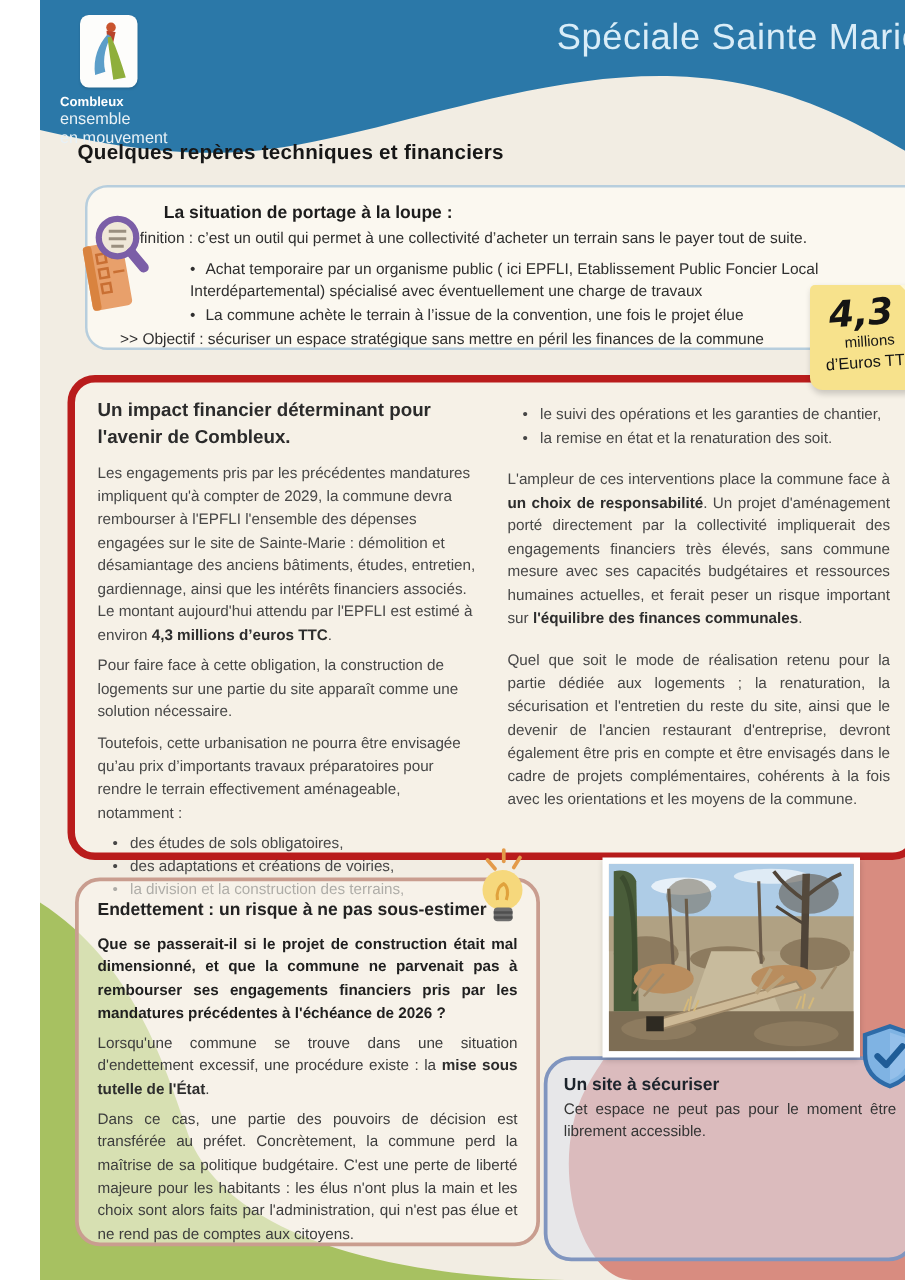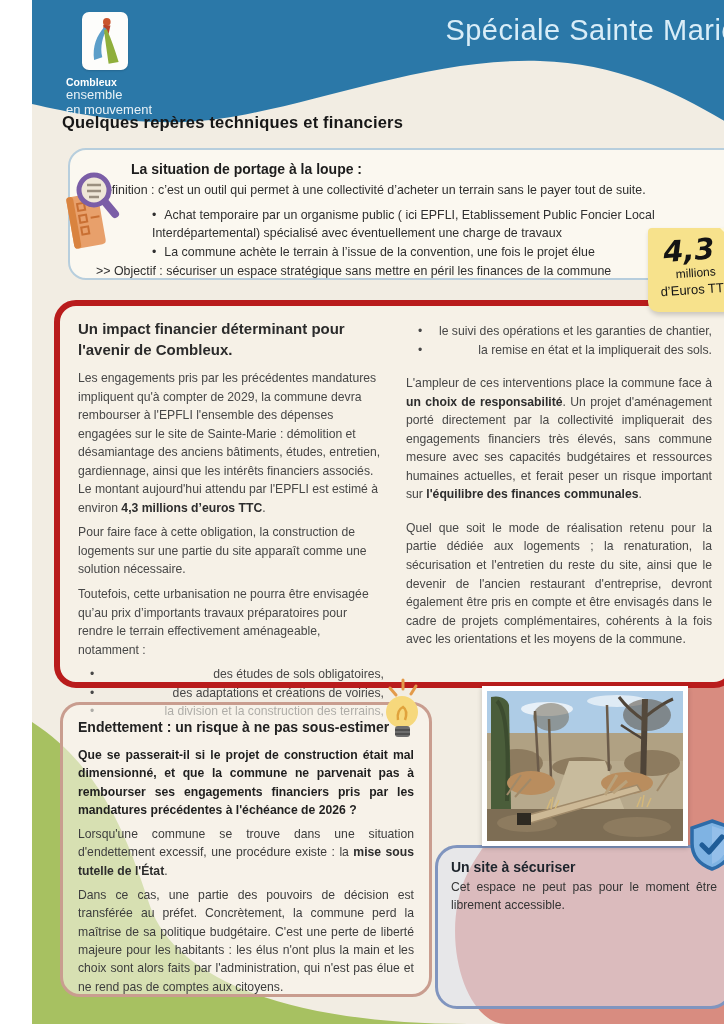--- a/index.html
+++ b/index.html
@@ -8,21 +8,21 @@
   svg{display:block;}
 
   
   .bg-blobs{position:absolute;inset:0;z-index:0;}
 
   
   .header{position:absolute;top:0;left:0;width:724px;height:170px;z-index:2;pointer-events:none;}
   .header-wave{position:absolute;top:0;left:0;}
   .header-title{position:absolute;top:14px;right:18px;font-size:29px;font-weight:400;
                 color:#d9edf8;letter-spacing:.5px;}
-  .logo{position:absolute;top:12px;left:34px;width:120px;}
+  .logo{position:absolute;top:12px;left:16px;width:120px;}
   .logo-card{width:46px;height:58px;background:#fdfdfb;border-radius:7px;margin-left:16px;
              box-shadow:0 1px 2px rgba(0,0,0,.15);display:flex;align-items:center;justify-content:center;}
   .logo-name{font-size:10.5px;font-weight:bold;color:#ffffff;margin-top:6px;}
   .logo-tag{font-size:13px;color:#e8f1f6;line-height:1.15;}
 
   
   .section-heading{position:absolute;top:113px;left:30px;z-index:3;margin:0;
                    font-size:16.5px;font-weight:bold;color:#171717;letter-spacing:.2px;}
 
   
@@ -53,21 +53,21 @@
   .sticky-currency{font-size:13px;margin-top:2px;}
 
   
   .impact-box{left:22px;top:300px;width:682px;height:388px;background:#f6f1e7;
               border:6px solid #b91c1c;border-radius:22px;padding:12px 18px;
               display:flex;gap:22px;font-size:12.2px;line-height:1.52;color:#474747;}
   .impact-col{flex:1;min-width:0;}
   .impact-title{margin:0 0 9px 0;font-size:15px;line-height:1.4;font-weight:bold;color:#2b2b2b;}
   .impact-col.right{text-align:justify;padding-top:4px;}
   .imp-bullets{margin:0 0 6px 10px;padding:0;list-style:none;text-align:left;}
-  .imp-bullets li{padding-left:16px;position:relative;text-align:right;}
+  .imp-bullets li{padding-left:16px;position:relative;}
   .imp-bullets li::before{content:"•";position:absolute;left:2px;}
   .gap{height:9px;}
 
   
   .debt-box{left:28px;top:702px;width:372px;height:295px;background:rgba(250,246,238,.58);
             border:3px solid #c99d8f;border-radius:20px;padding:12px 15px;
             font-size:12.2px;line-height:1.5;color:#3d3d3d;text-align:justify;z-index:2;}
   .debt-title{margin:0 0 8px 0;font-size:14px;font-weight:bold;color:#222;text-align:left;}
   .debt-question{font-weight:bold;color:#1f1f1f;}
   .lightbulb-icon{position:absolute;left:340px;top:676px;z-index:5;}
@@ -162,21 +162,21 @@
       <p>Toutefois, cette urbanisation ne pourra être envisagée qu’au prix d’importants travaux préparatoires pour rendre le terrain effectivement aménageable, notamment :</p>
       <ul class="imp-bullets">
         <li>des études de sols obligatoires,</li>
         <li>des adaptations et créations de voiries,</li>
         <li>la division et la construction des terrains,</li>
       </ul>
     </div>
     <div class="impact-col right">
       <ul class="imp-bullets">
         <li>le suivi des opérations et les garanties de chantier,</li>
-        <li>la remise en état et la impliquerait des sols.</li>
+        <li>la remise en état et la renaturation des soit.</li>
       </ul>
       <div class="gap"></div>
       <p><span>L'ampleur de ces interventions place la commune face à </span><span class="b">un choix de responsabilité</span><span>. Un projet d'aménagement porté directement par la collectivité impliquerait des engagements financiers très élevés, sans commune mesure avec ses capacités budgétaires et ressources humaines actuelles, et ferait peser un risque important sur </span><span class="b">l'équilibre des finances communales</span><span>.</span></p>
       <div class="gap"></div>
       <p>Quel que soit le mode de réalisation retenu pour la partie dédiée aux logements ; la renaturation, la sécurisation et l'entretien du reste du site, ainsi que le devenir de l'ancien restaurant d'entreprise, devront également être pris en compte et être envisagés dans le cadre de projets complémentaires, cohérents à la fois avec les orientations et les moyens de la commune.</p>
     </div>
   </section>
 
   <section class="box debt-box">
     <h2 class="debt-title">Endettement : un risque à ne pas sous-estimer</h2>

